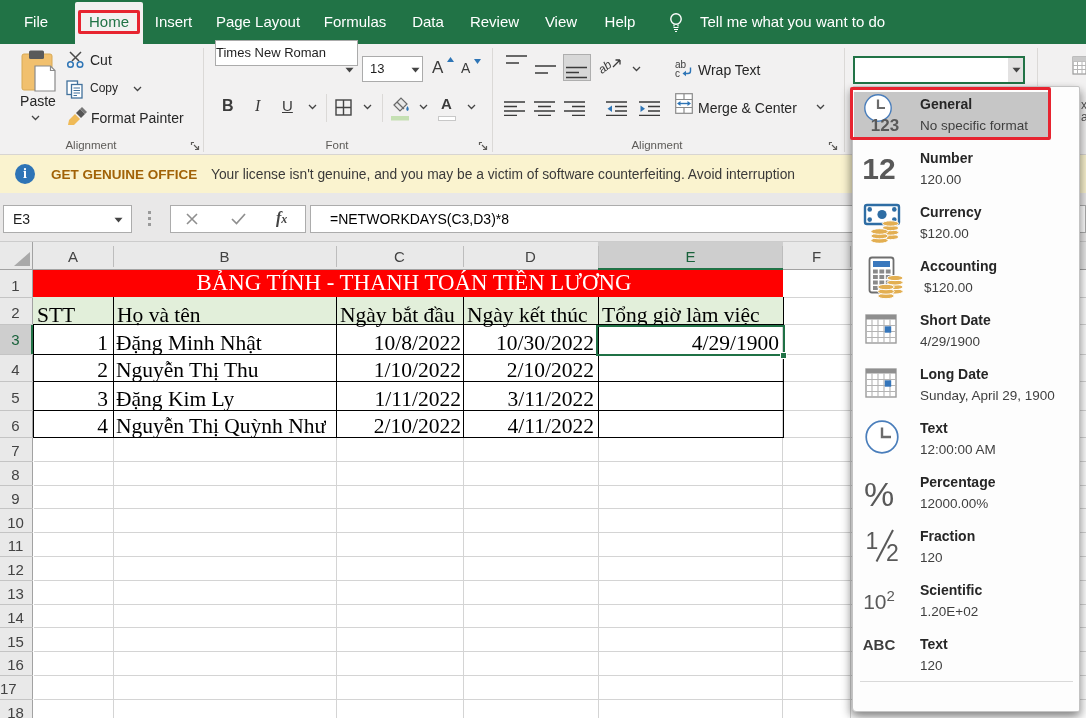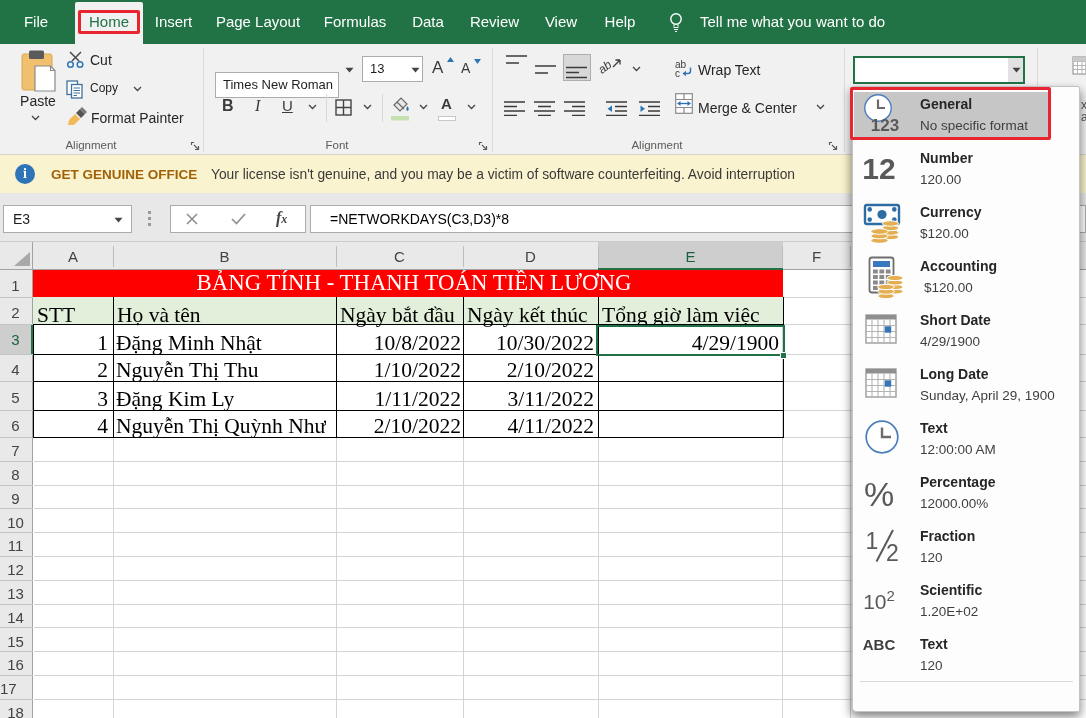--- a/index.html
+++ b/index.html
@@ -83,21 +83,21 @@
 <svg class="abs" style="left:133px;top:86px" width="9" height="6" viewBox="0 0 9 6">
     <path d="M1 1 L4.5 4.5 L8 1" stroke="#444" stroke-width="1.3" fill="none"></path>
   </svg>
 <svg class="abs" style="left:67px;top:107px" width="21" height="19" viewBox="0 0 21 19">
 <path d="M1 18 L2 13 L8 7 L13 12 L7 18 Z" fill="#efba57"></path>
 <path d="M9 6 L13 2 L18 7 L14 11 Z" fill="#555"></path>
 <path d="M13 2 L15 0 L20 5 L18 7 Z" fill="#777"></path>
 </svg>
 <div class="abs" style="left:91px;top:110px;font-size:14px">Format Painter</div>
 
-<div class="combo" style="left:215px;top:72px;width:124px;height:26px;line-height:24px;padding-left:7px">Times New Roman</div>
+<div class="combo" style="left:215px;top:40px;width:143px;height:26px;line-height:24px;">Times New Roman</div>
 <svg class="abs" style="left:345px;top:67px" width="9" height="6" viewBox="0 0 9 6">
     <path d="M0.5 0.8 H8.5 L4.5 5.5 Z" fill="#444"></path>
   </svg>
 <div class="combo" style="left:362px;top:56px;width:61px;height:26px;line-height:24px;padding-left:7px">13</div>
 <svg class="abs" style="left:411px;top:67px" width="9" height="6" viewBox="0 0 9 6">
     <path d="M0.5 0.8 H8.5 L4.5 5.5 Z" fill="#444"></path>
   </svg>
 <div class="abs" style="left:432px;top:58px;font-size:17px;color:#3b3b3b">A</div>
 <svg class="abs" style="left:446px;top:56px" width="9" height="7" viewBox="0 0 9 7">
     <path d="M4.5 1 L8 6 H1 Z" fill="#2e75b6"></path>

